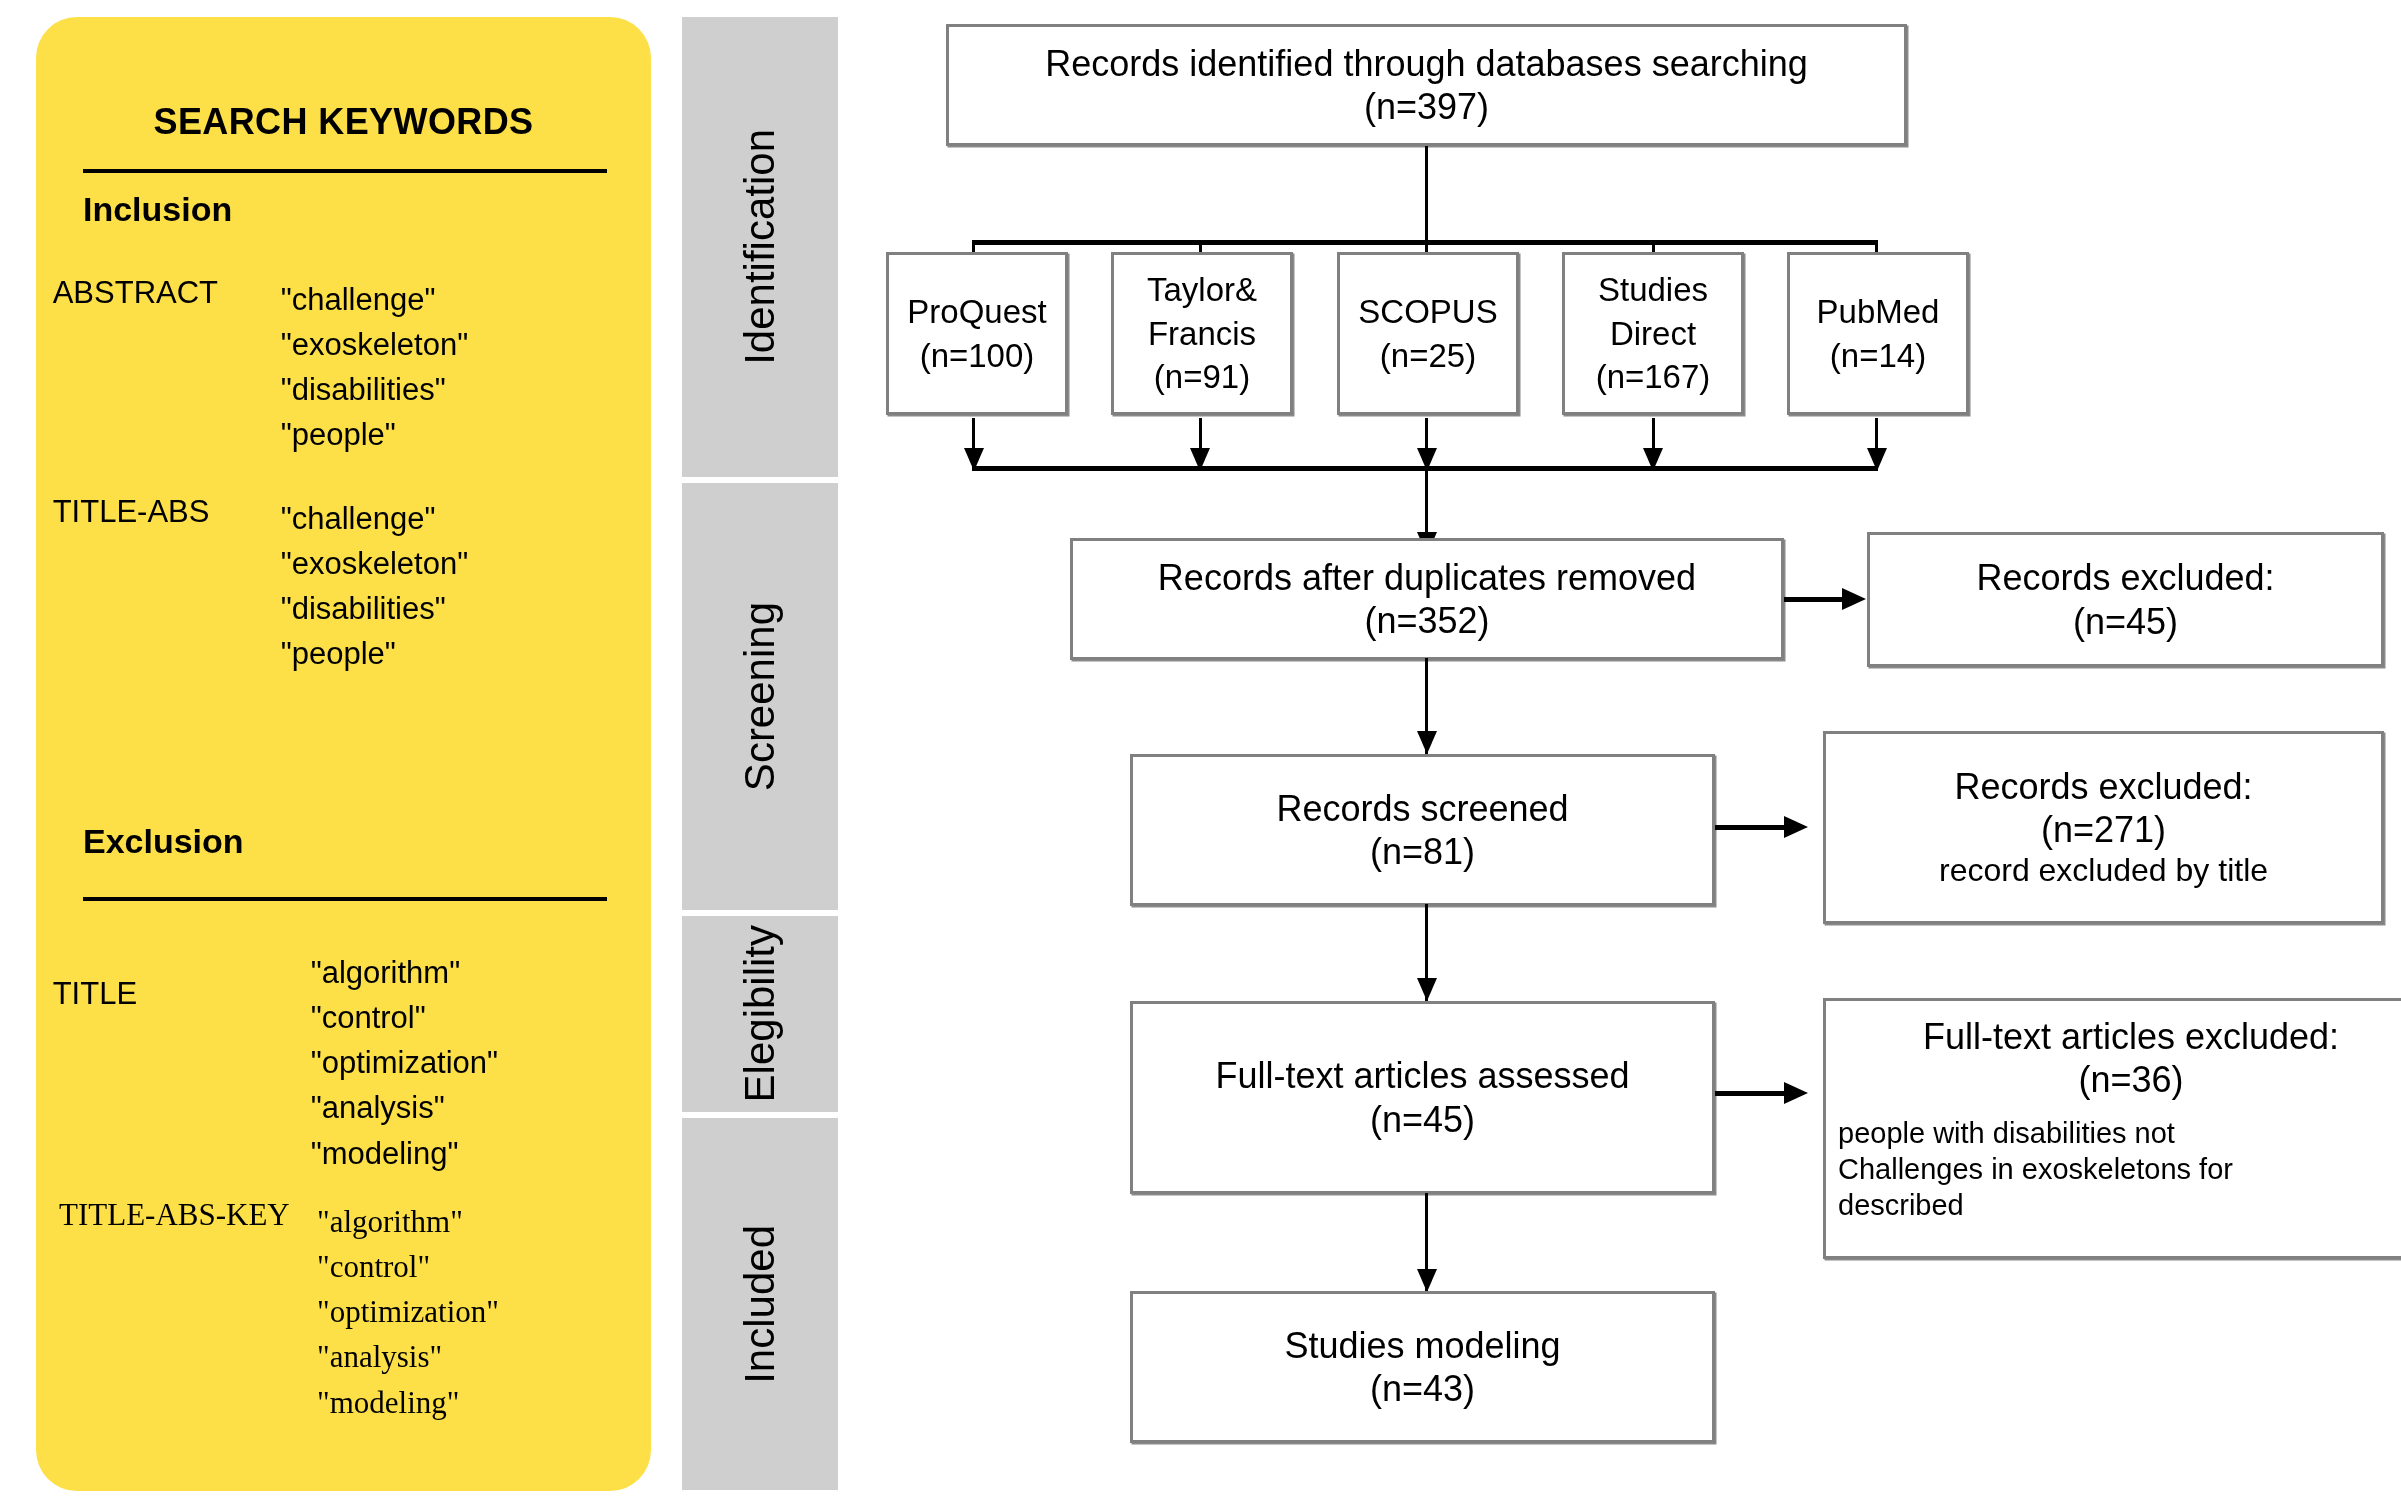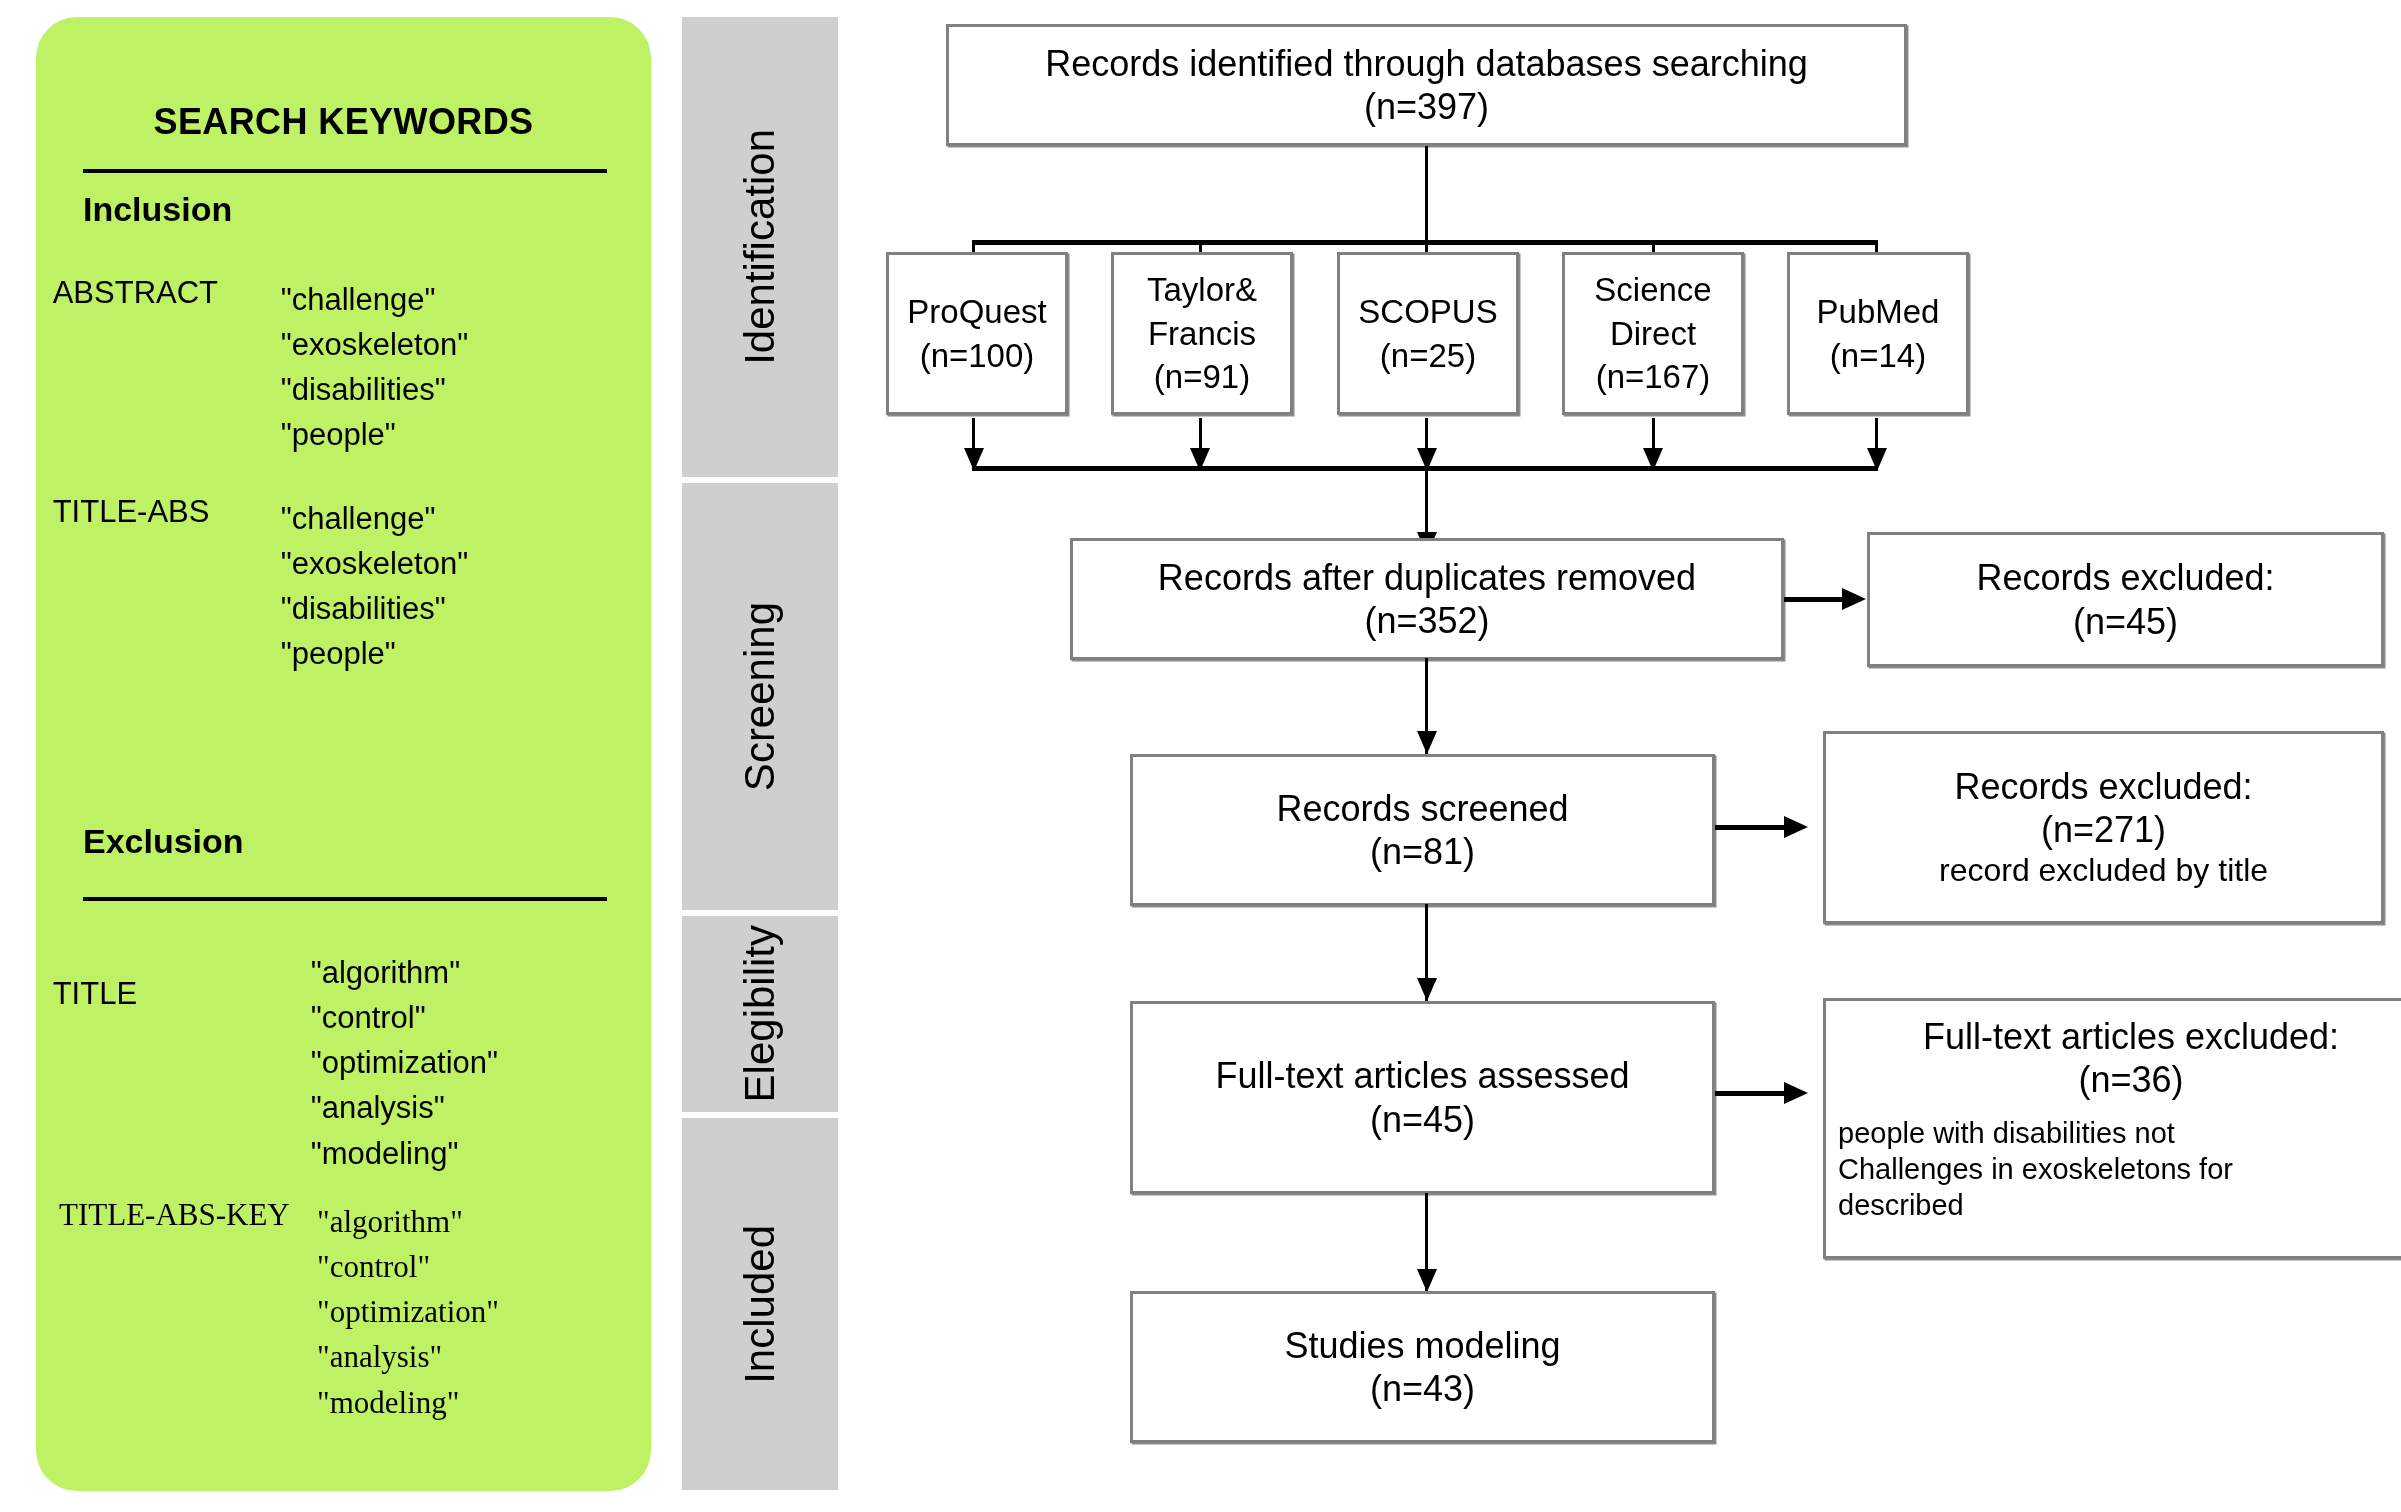--- a/index.html
+++ b/index.html
@@ -19,21 +19,21 @@
     overflow: hidden;
   }
 
   
   #keywords-panel {
     position: absolute;
     left: 36px;
     top: 16.7px;
     width: 615px;
     height: 1474px;
-    background: #bef264;
+    background: #fde047;
     border-radius: 41px;
     box-sizing: border-box;
   }
   #keywords-title {
     position: absolute;
     left: 0;
     top: 84px;
     width: 615px;
     text-align: center;
     font-size: 36px;
@@ -246,21 +246,21 @@
     <div>Francis</div>
     <div>(n=91)</div>
   </div>
 
   <div class="flow-box db-box" style="left:1337px; top:252px; width:182px; height:163px;">
     <div>SCOPUS</div>
     <div>(n=25)</div>
   </div>
 
   <div class="flow-box db-box" style="left:1562px; top:252px; width:182px; height:163px;">
-    <div>Science</div>
+    <div>Studies</div>
     <div>Direct</div>
     <div>(n=167)</div>
   </div>
 
   <div class="flow-box db-box" style="left:1787px; top:252px; width:182px; height:163px;">
     <div>PubMed</div>
     <div>(n=14)</div>
   </div>
 
   <div class="vline" style="left:972px; top:418px; height:50px;"></div>

